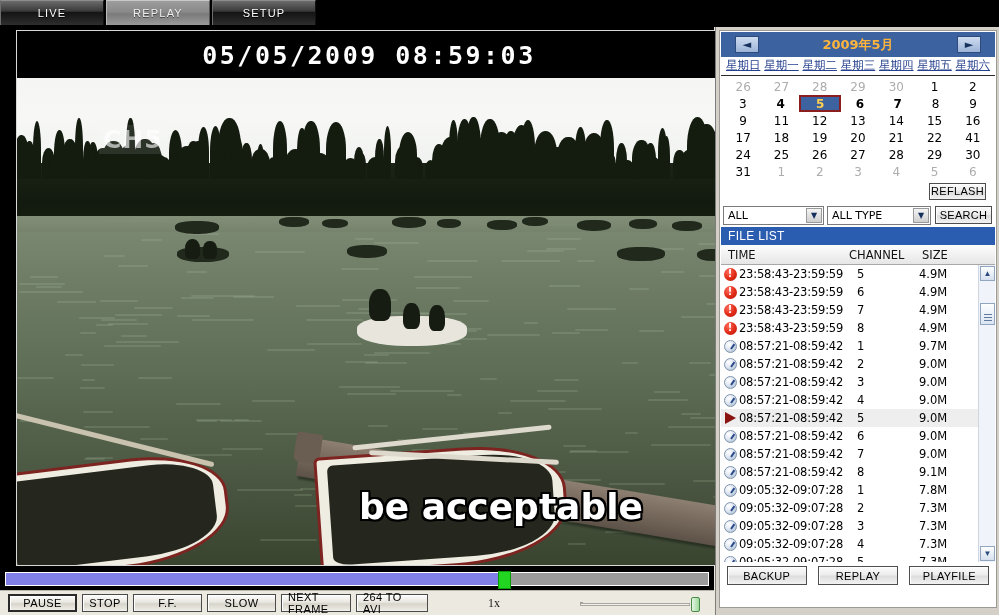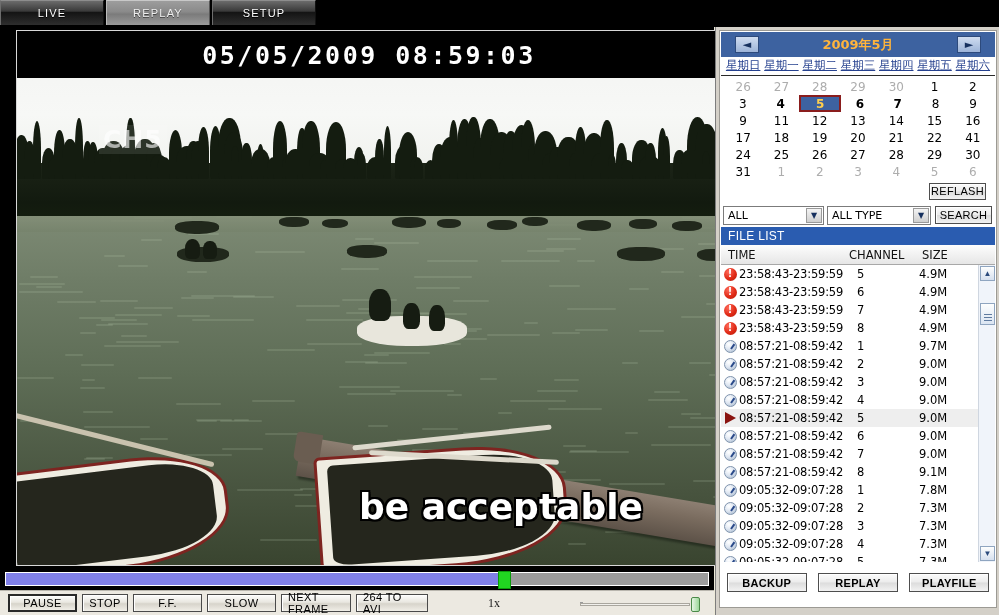--- a/index.html
+++ b/index.html
@@ -431,21 +431,21 @@
     cursor: pointer;
   }
   .sthumb i {
     display: block; width: 8px; height: 1px; background: #5f7ba0;
     box-shadow: 0 3px 0 #5f7ba0, 0 6px 0 #5f7ba0;
   }
 
   
   .actions {
     position: absolute; left: 1px; top: 535px; width: 274px; height: 26px;
-    display: flex; align-items: flex-end; justify-content: space-around; font-weight: bold;
+    display: flex; align-items: flex-start; justify-content: space-around;
   }
   .btn-act { width: 80px; height: 19px; }
 </style>
 </head>
 <body>
 
 <div id="app">
 
   <div class="tabbar" id="tabbar">
       <div class="tab">LIVE</div>

